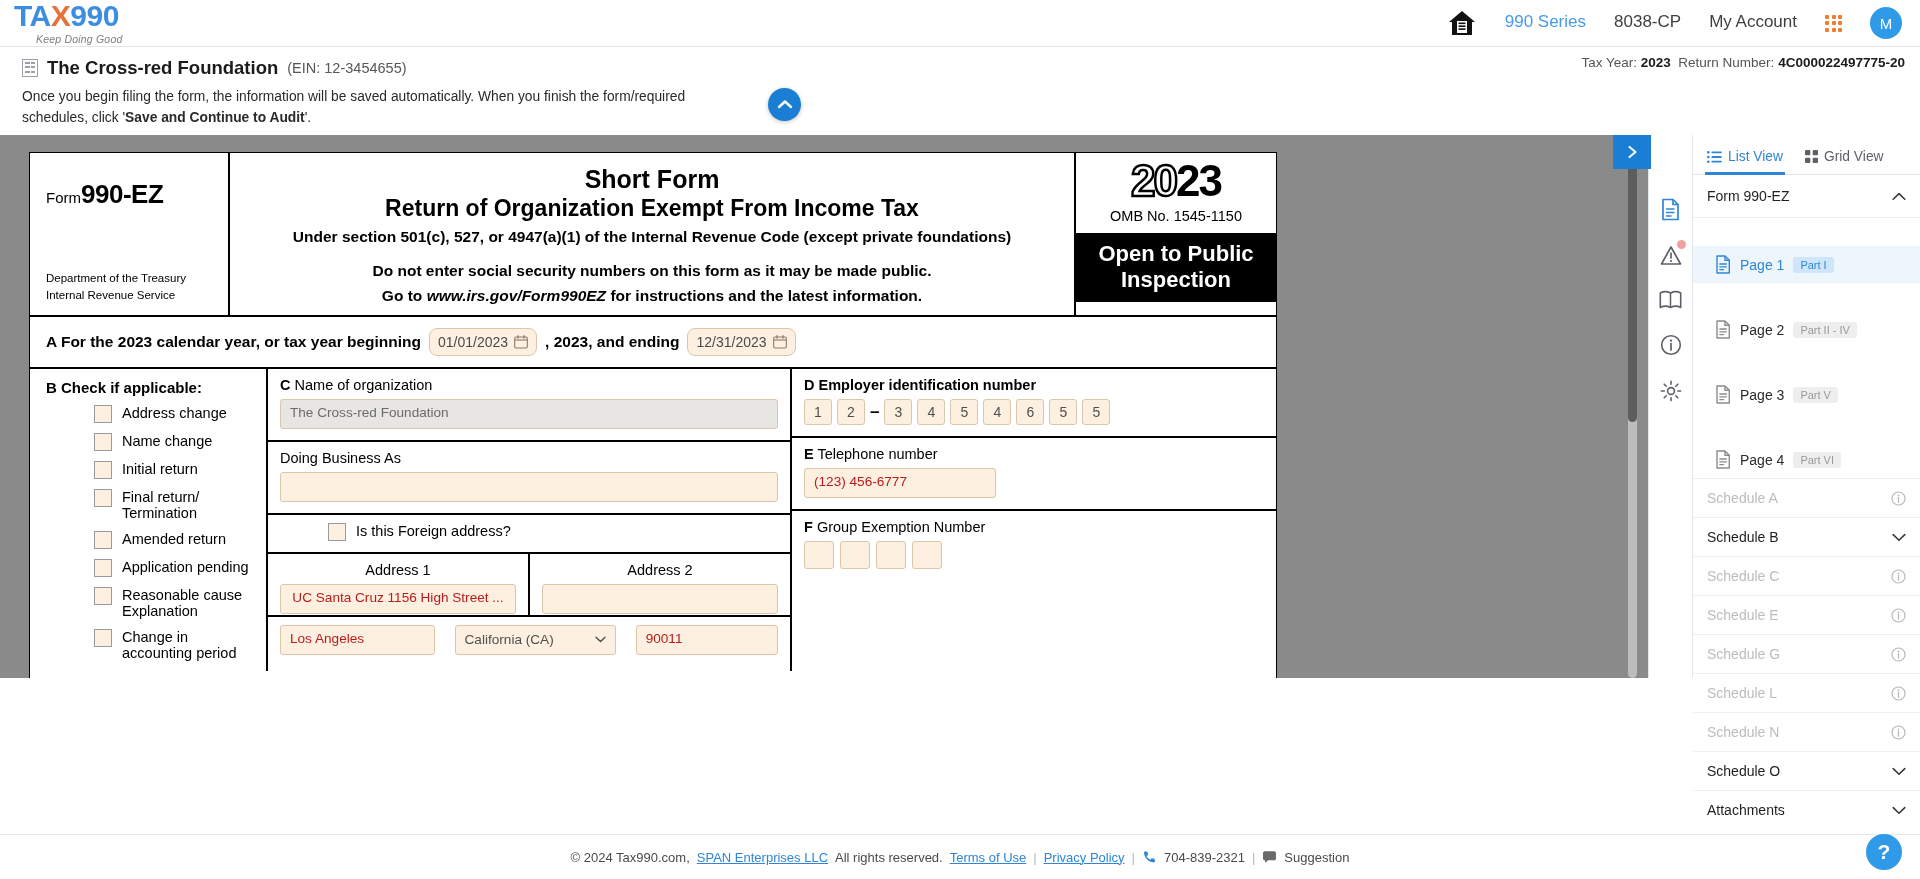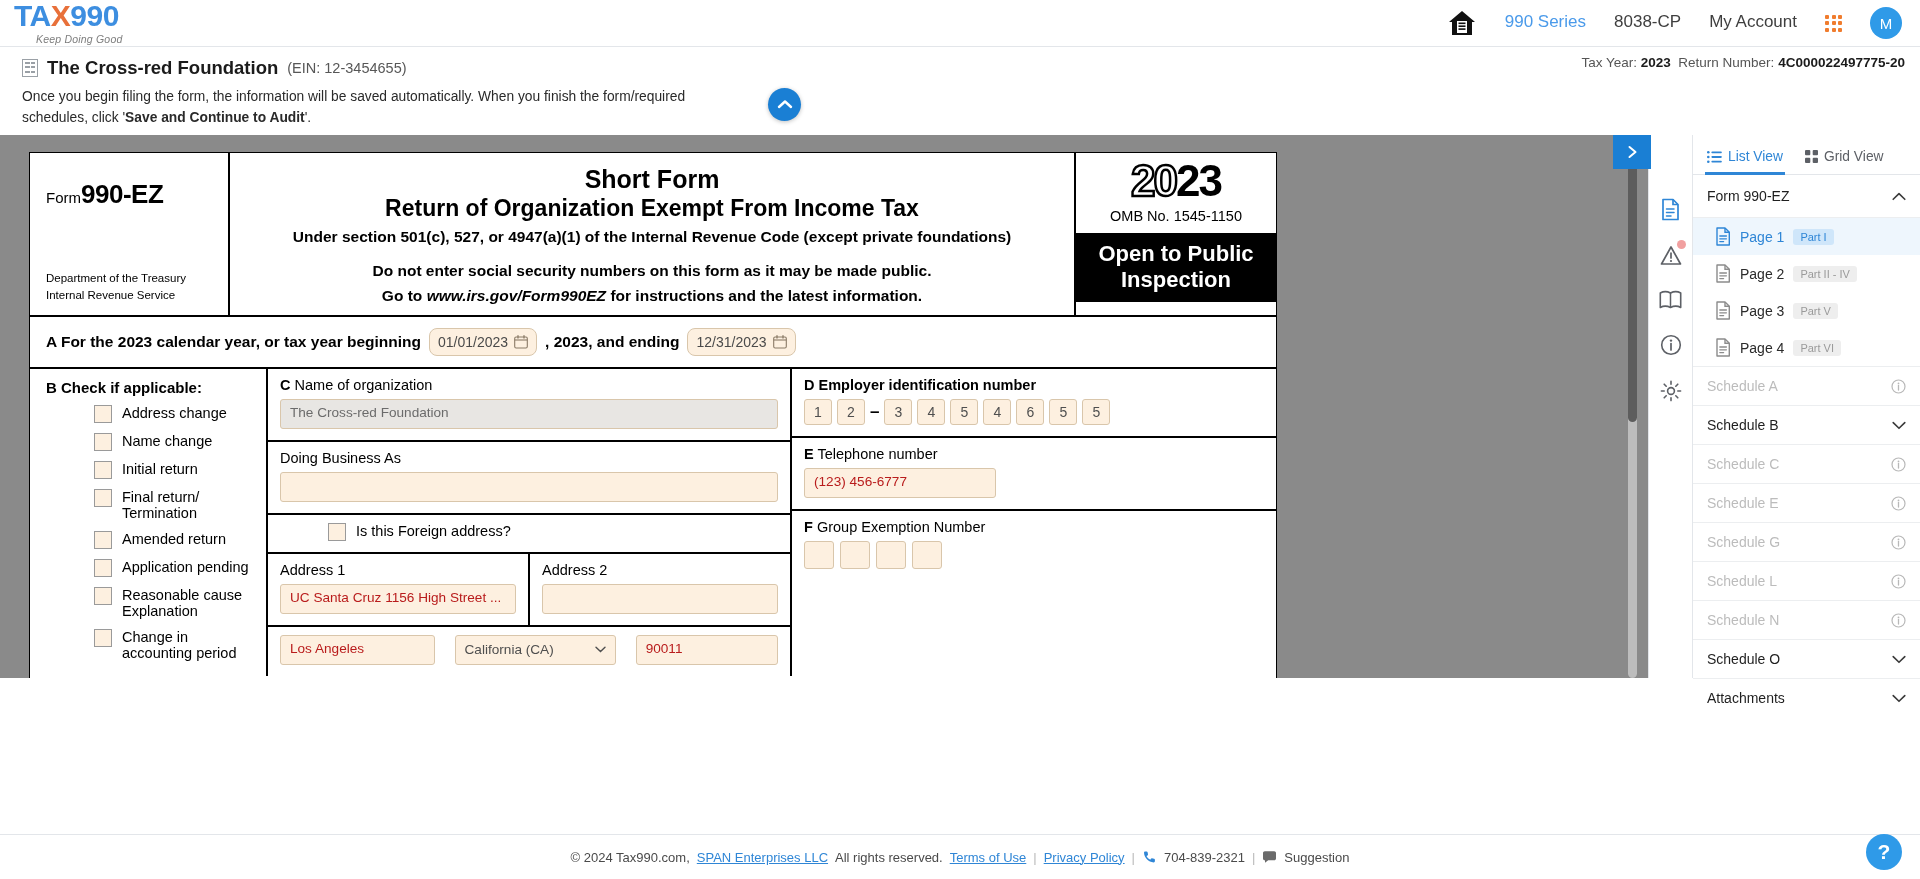--- a/index.html
+++ b/index.html
@@ -120,21 +120,21 @@
   }
   .inp.plain { background: #e8e6e3; color:#6b6b6b;}
   .colD { flex: 1; }
   .ein-boxes { display:flex; align-items:center; gap: 5px; margin-top: 4px;}
   .ein-boxes .eb { width: 28px; height: 26px; background:#fdf0e0; border:1px solid #d9c6ab; border-radius:3px;
      display:flex; align-items:center; justify-content:center; font-size:14px; color:#4f4f4f;}
   .dash { font-size: 17px; font-weight:bold; }
   .grp-boxes { display:flex; gap: 6px; margin-top: 6px;}
   .grp-boxes .gb { width: 30px; height: 28px; background:#fdf0e0; border:1px solid #d9c6ab; border-radius:3px;}
   .addr-row { display:flex; }
-  .addr-row .half { flex:1; padding: 8px 12px 11px; }
+  .addr-row .half { flex:1; padding: 8px 12px 1px; text-align: center; }
   .addr-row .half:first-child { border-right: 2px solid #000; }
   .city-row { display:flex; gap: 20px; }
   .city-row .inp { width: auto; }
   .sel {
     background: #fdf0e0; border: 1px solid #d9c6ab; border-radius: 3px; height: 30px;
     padding: 5px 9px; font-size: 13.6px; color: #4f4f4f; width: 170px;
     display:flex; align-items:center; justify-content: space-between; cursor:pointer;
   }
 
   
@@ -149,21 +149,21 @@
 
   
   .sidebar { width: 228px; background: #fff; border-left: 1px solid #e3e6ea; display:flex; flex-direction:column; }
   .sb-tabs { display:flex; gap: 22px; padding: 14px 14px 0 14px; border-bottom: 1px solid #e3e6ea; }
   .sb-tab { font-size: 13.8px; color: #5d6066; display:flex; align-items:center; gap:6px; padding-bottom:10px;
             cursor:pointer; position: relative;}
   .sb-tab.active { color: #2f86d6; }
   .sb-tab.active::after { content:""; position:absolute; left:-2px; right:-2px; bottom:-1px; height:3px; background:#2f86d6;}
   .sb-head { display:flex; align-items:center; justify-content:space-between; padding: 13px 14px; font-size: 14px; color:#1f1f1f;
              border-bottom: 1px solid #eceef0; cursor:pointer;gap:8px; }
-  .pg { display:flex; align-items:center; gap: 9px; padding: 9px 14px 9px 22px; cursor:pointer; font-size: 14px; color:#2b2b2b;}
+  .pg { display:flex; align-items:center; gap: 9px; padding: 9px 14px 9px 22px; cursor:pointer; font-size: 14px; color:#2b2b2b;margin-top:28px;}
   .pg.active { background: #eef6fd; color:#2f86d6; }
   .badge { font-size: 11px; background: #eeeeee; color: #9a9a9a; padding: 2px 7px; border-radius: 3px; }
   .pg.active .badge { background: #cfe6fa; color:#2f86d6; }
   .sch { display:flex; align-items:center; justify-content:space-between; padding: 11px 14px; font-size: 14px;
          border-top: 1px solid #eceef0; cursor:pointer;}
   .sch.dim { color: #bcbcbc; }
   .sch.on { color: #1f1f1f; }
 
   
   .footer {

